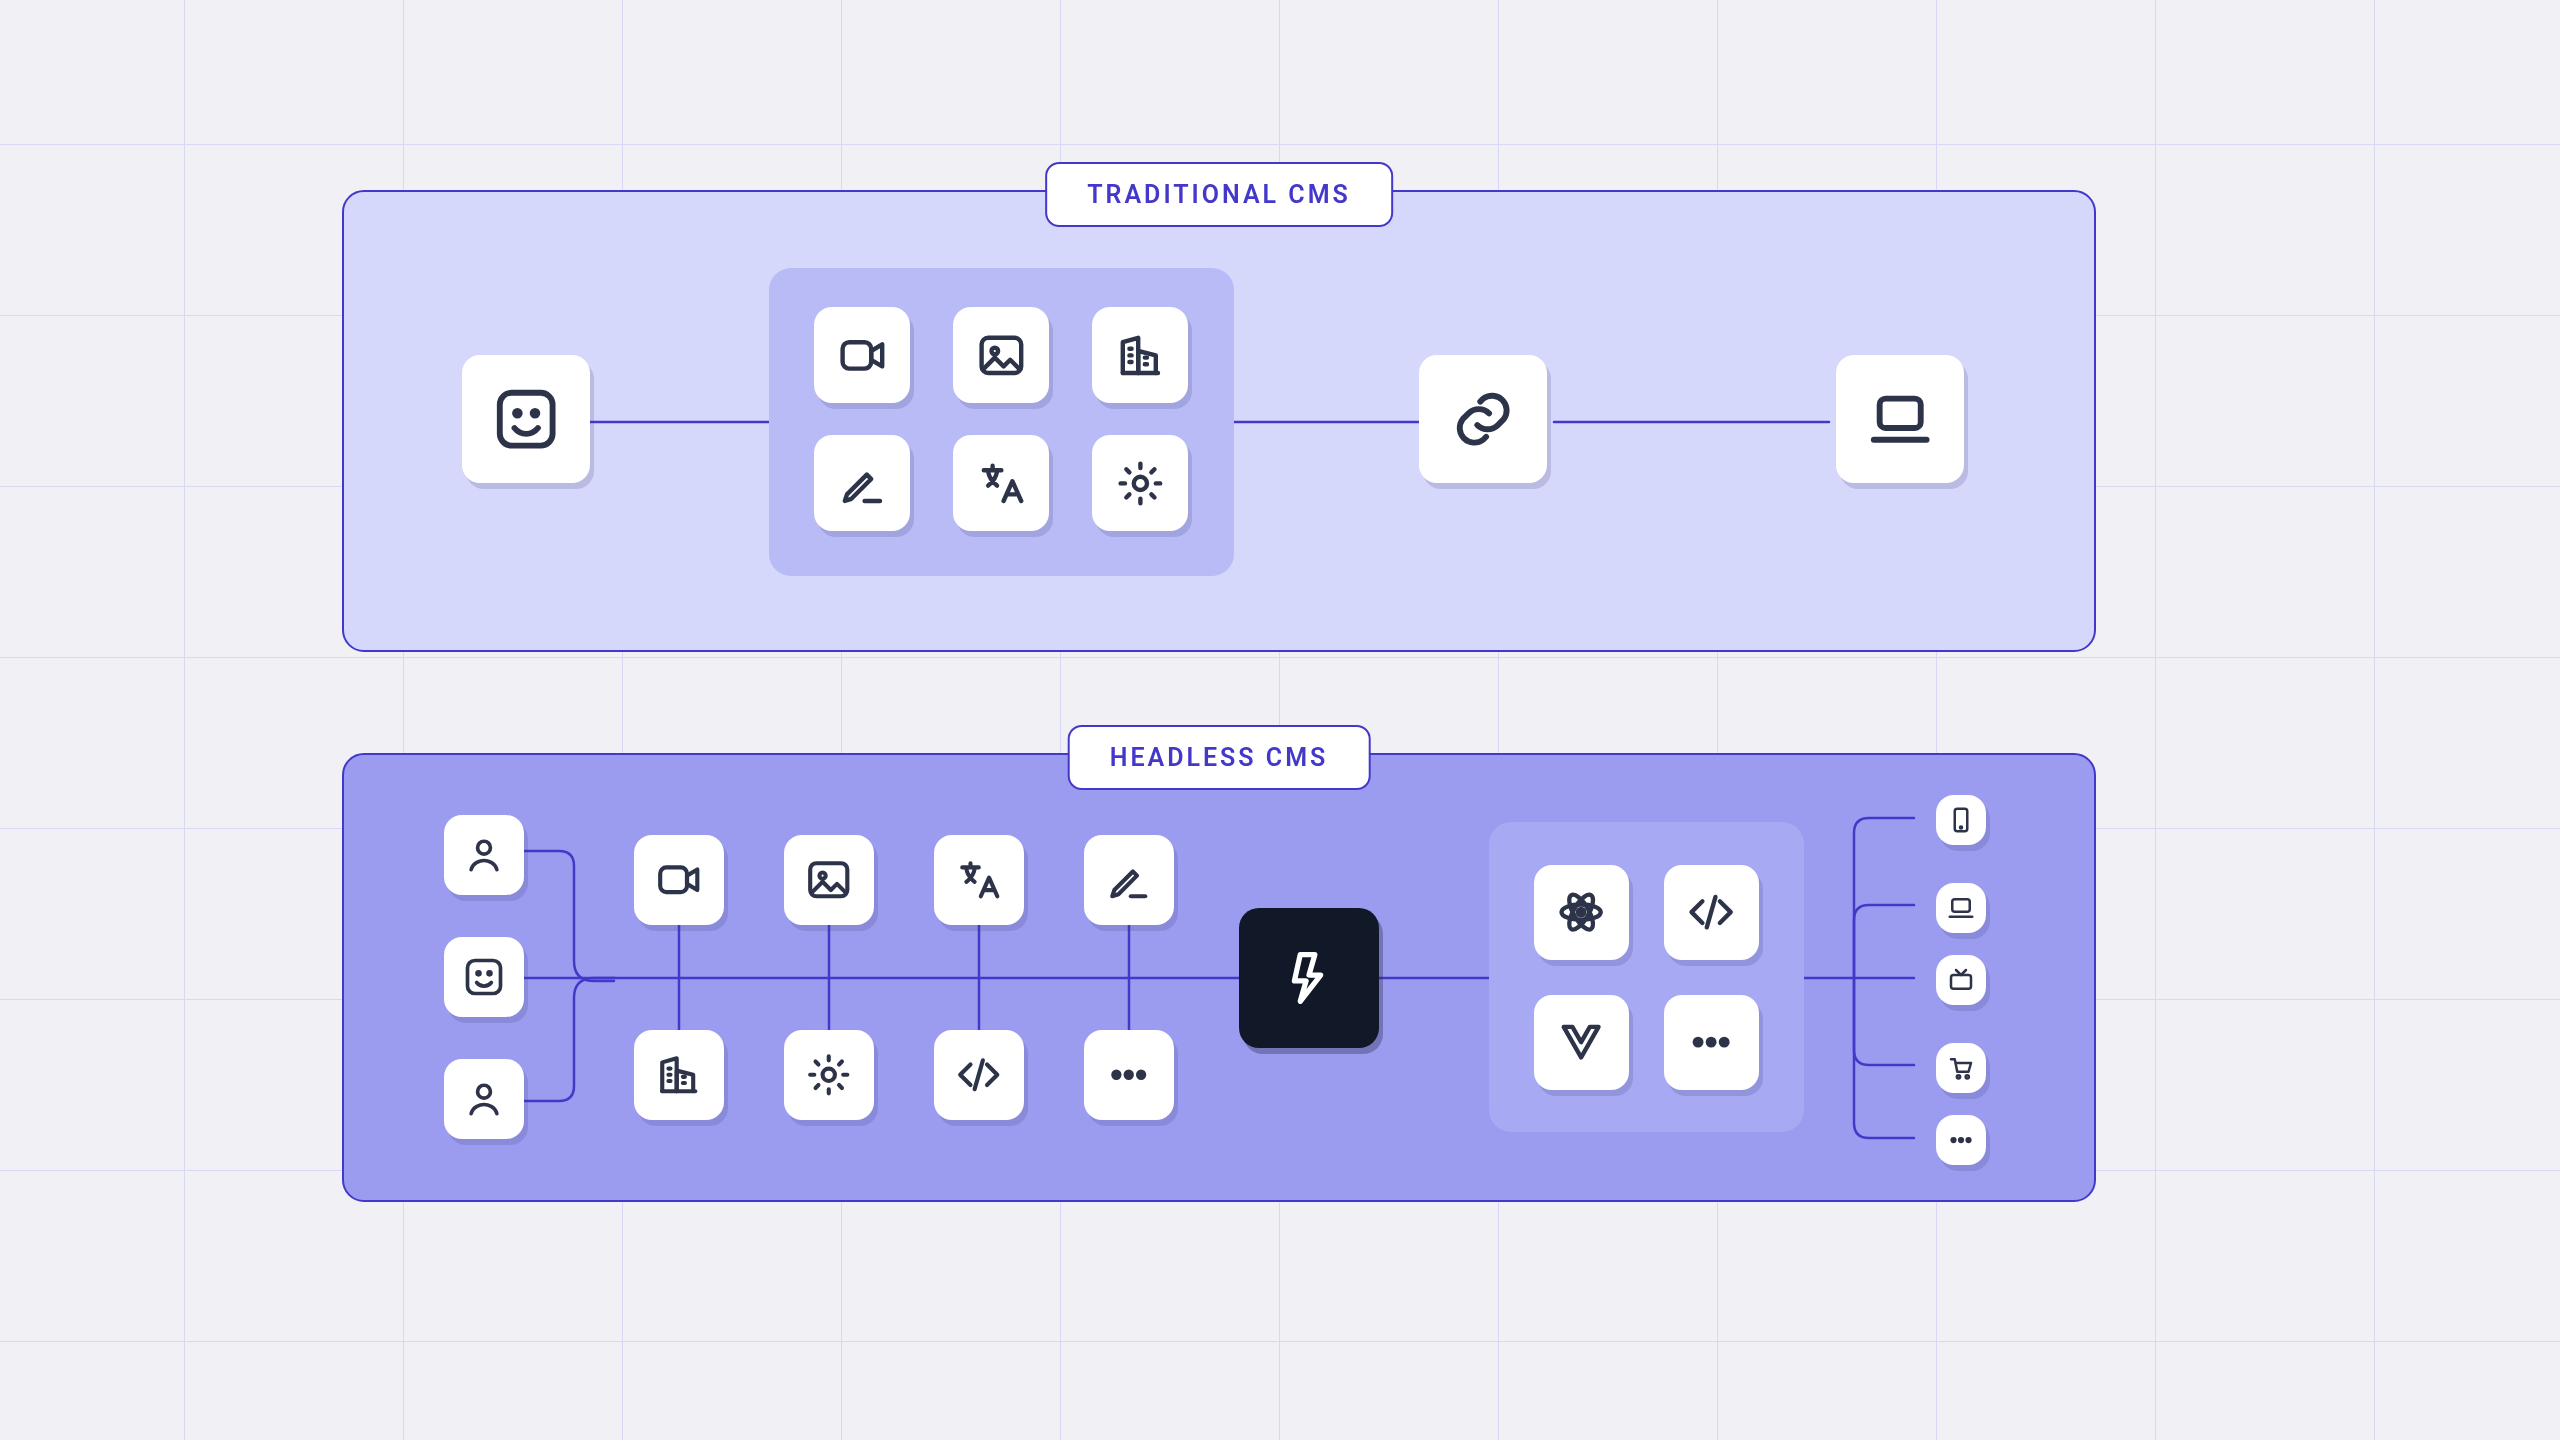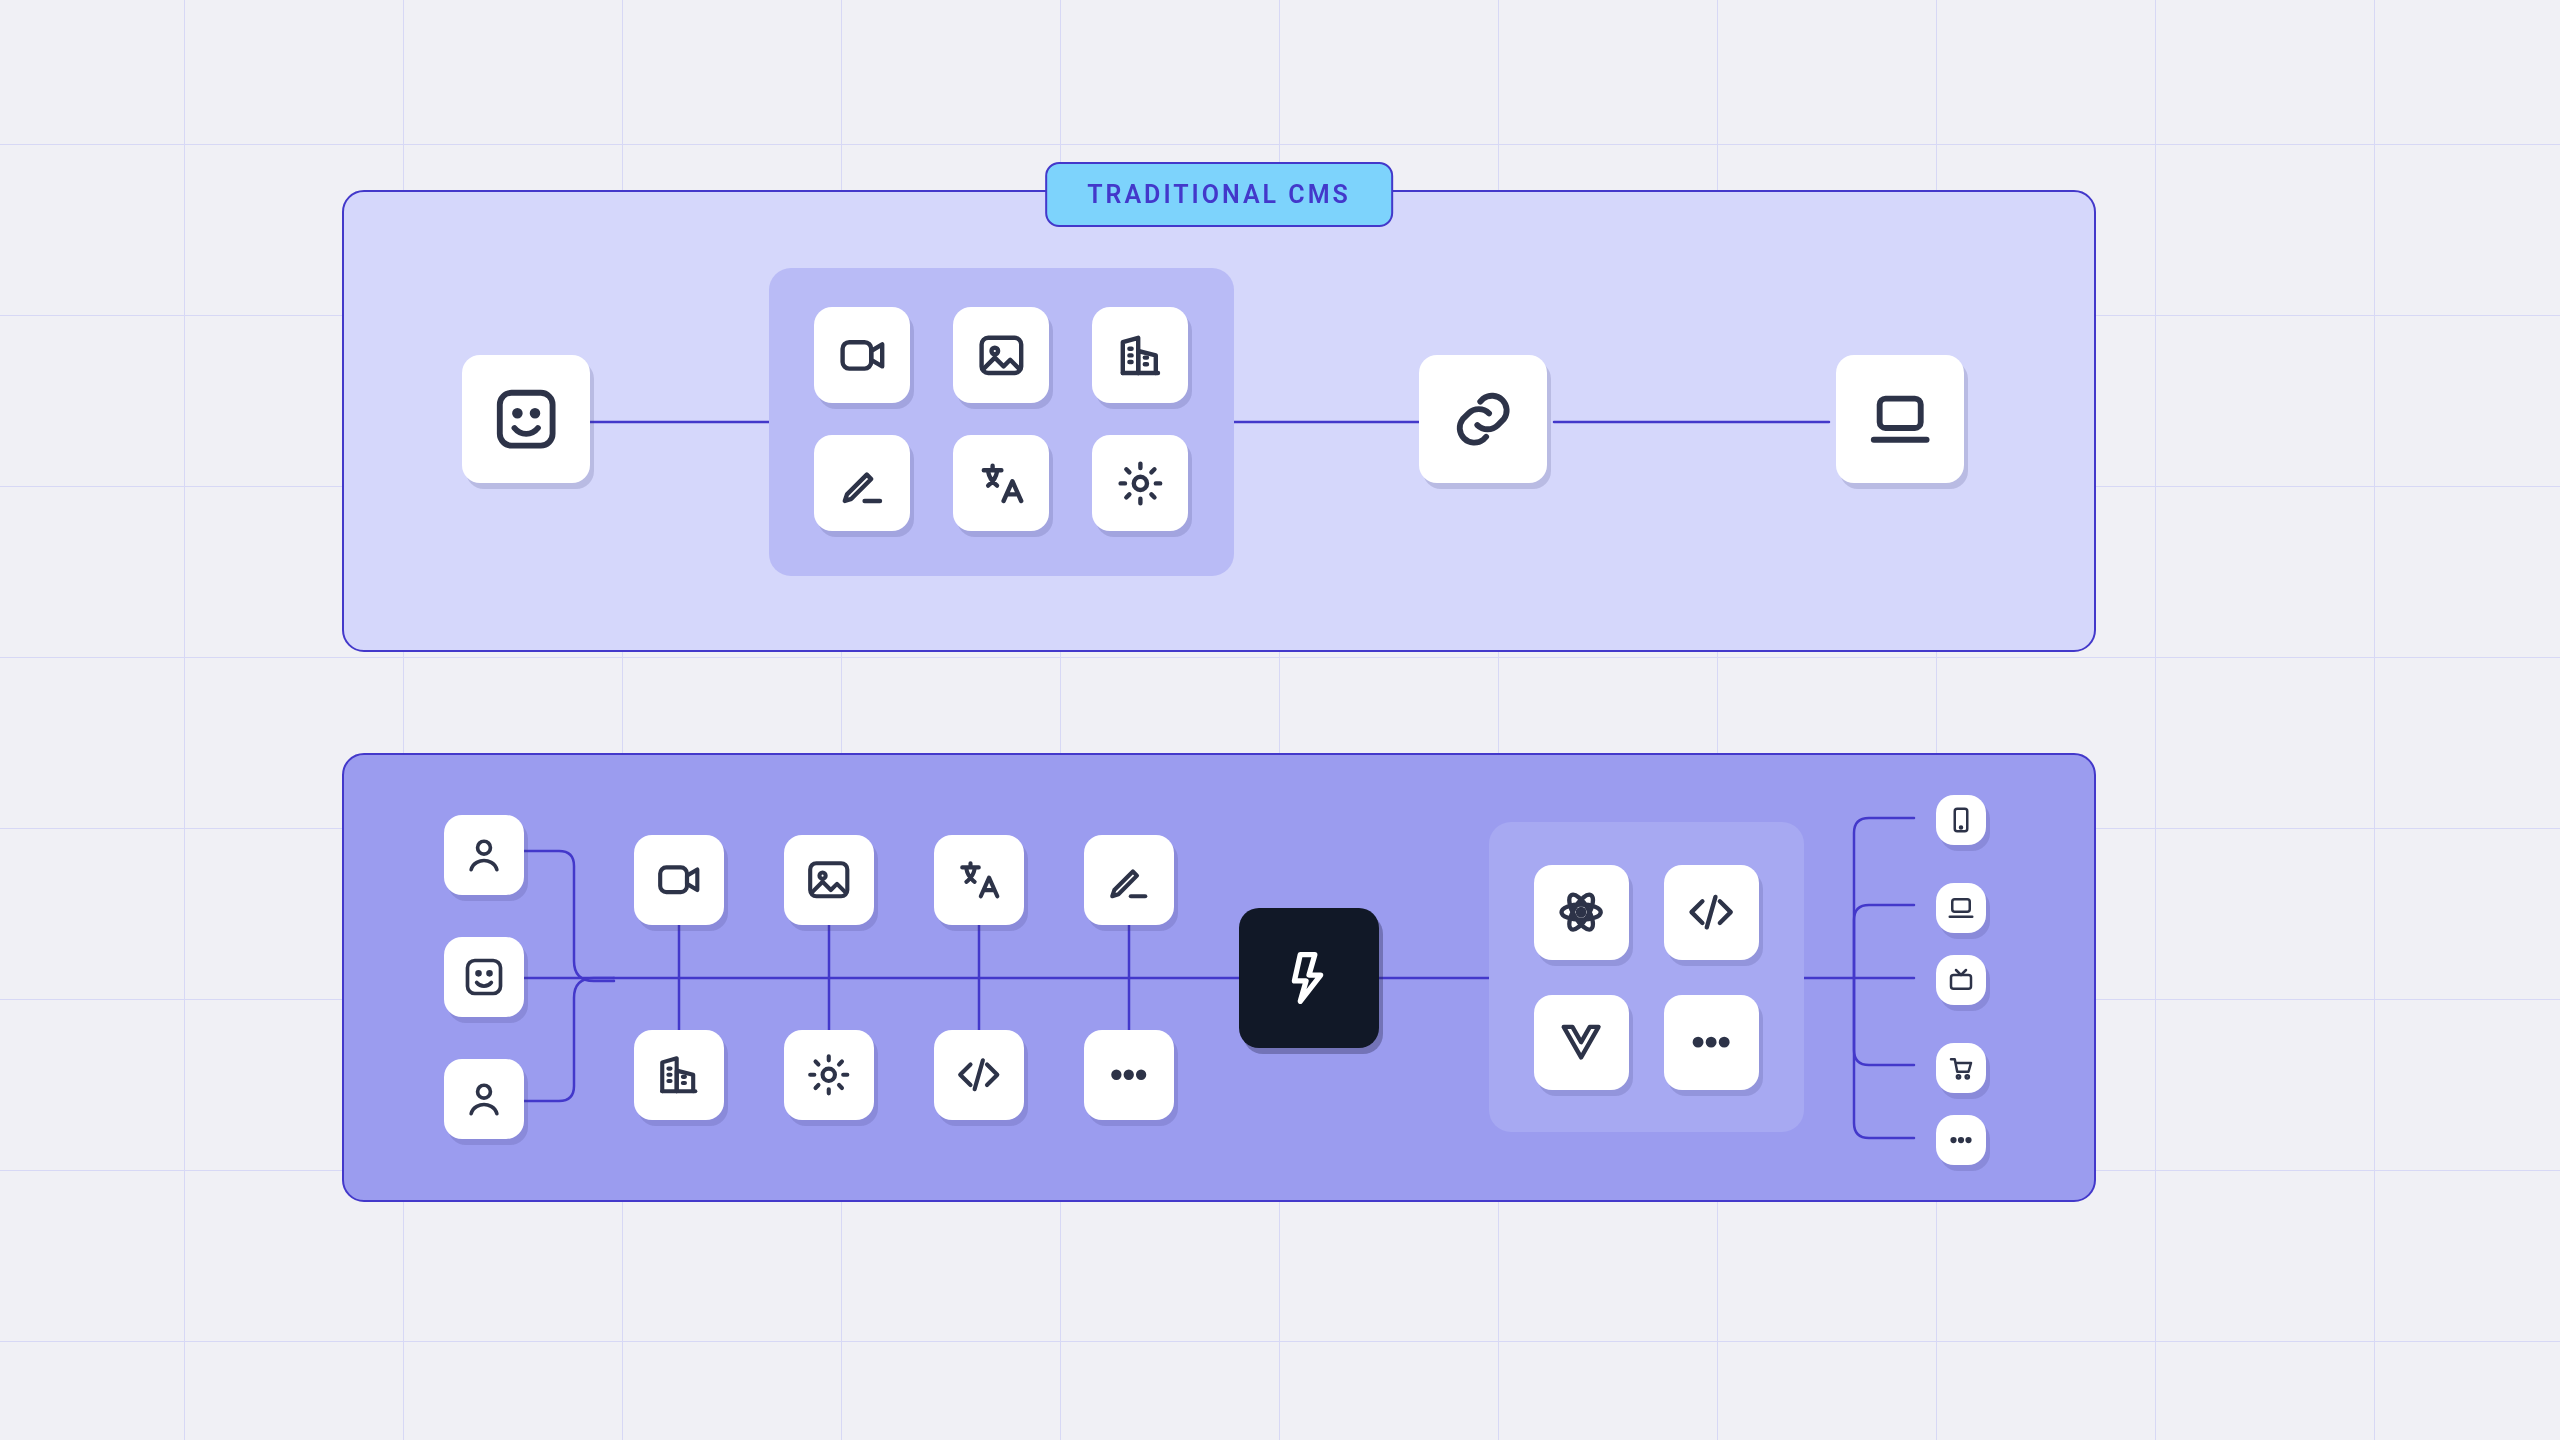--- a/index.html
+++ b/index.html
@@ -40,21 +40,21 @@
   .panel.bottom {
     top: 753px;
     height: 449px;
     background: #9B9CEF;
   }
   .panel-label {
     position: absolute;
     top: -30px;
     left: 50%;
     transform: translateX(-50%);
-    background: #7dd3fc;
+    background: #ffffff;
     border: 2.5px solid #4338CA;
     border-radius: 14px;
     color: #4338CA;
     font-weight: 600;
     letter-spacing: 3px;
     font-size: 25px;
     padding: 16px 40px;
     text-transform: uppercase;
   }
   .icon-box {
@@ -161,20 +161,21 @@
 
     <div class="icon-box" style="left:1492px;top:163px;width:128px;height:128px">
       <svg viewBox="0 0 24 24">
           <rect x="5" y="5" width="14" height="10" rx="2"></rect>
           <path d="M3 19h18"></path>
         </svg>
     </div>
   </div>
 
   <div class="panel bottom">
+    <div class="panel-label">HEADLESS CMS</div>
 
     <svg class="conn" style="left:0;top:0;width:100%;height:100%">
 
       <path d="M180 96 h35 q15 0 15 15 v95 q0 20 20 20 h20"></path>
       <line x1="180" y1="223" x2="270" y2="223"></line>
       <path d="M180 346 h35 q15 0 15 -15 v-88 q0 -20 20 -20 h20"></path>
 
       <line x1="270" y1="223" x2="895" y2="223"></line>
 
       <line x1="335" y1="170" x2="335" y2="275"></line>

